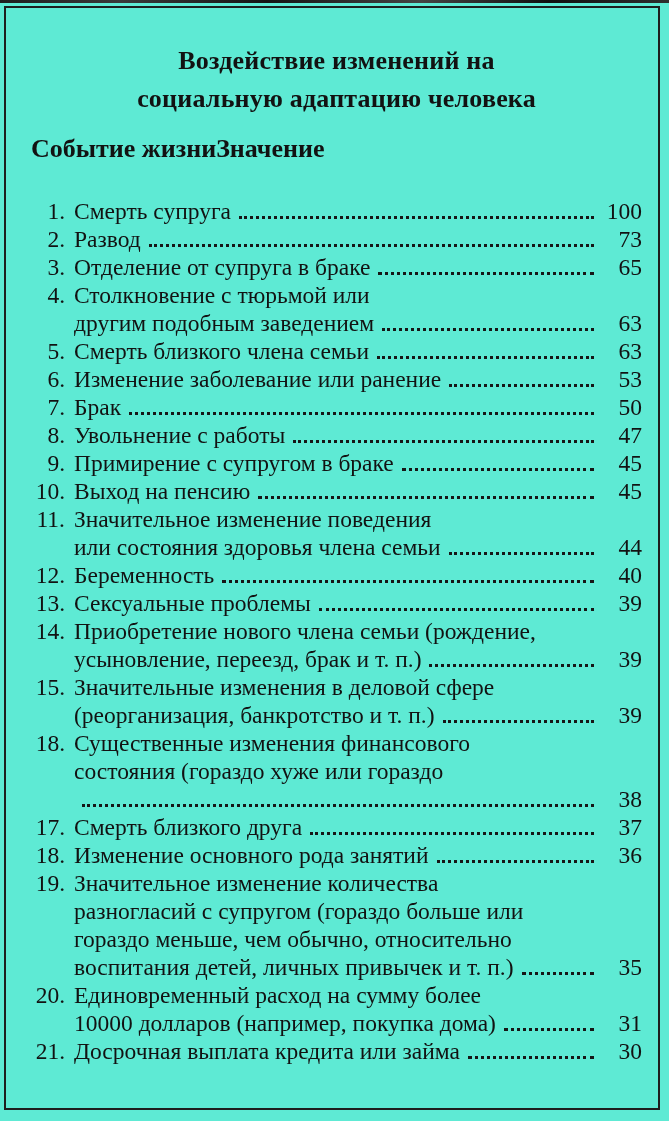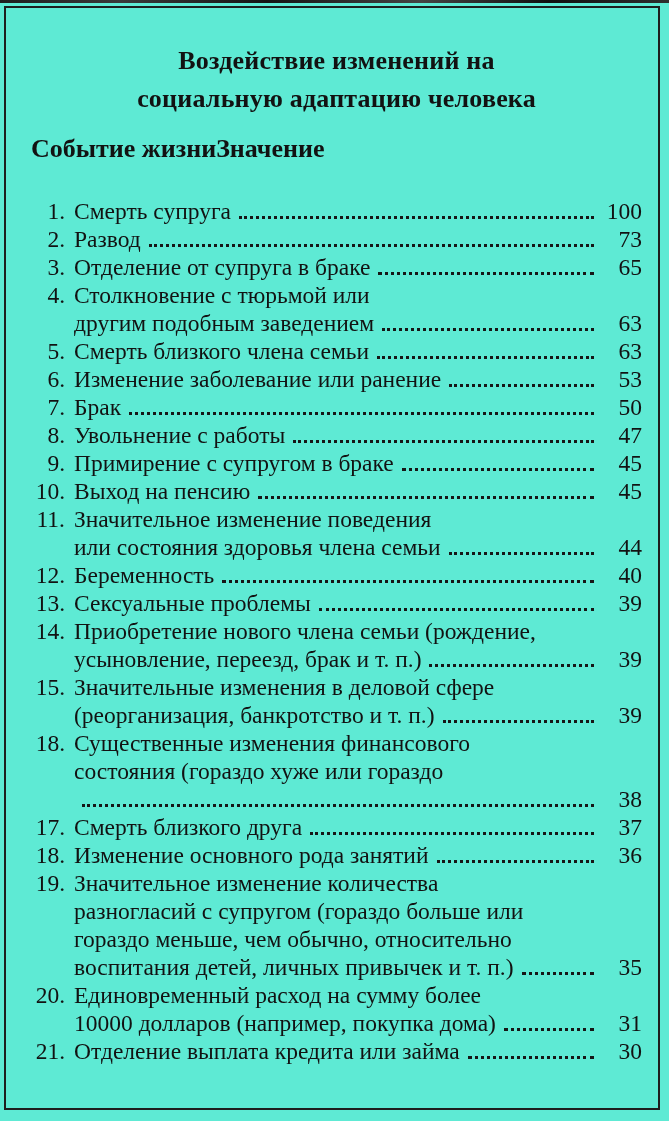--- a/index.html
+++ b/index.html
@@ -300,21 +300,21 @@
               <span class="txt">10000 долларов (например, покупка дома)</span>
               <span class="leader"></span>
               <span class="val">31</span>
             </div>
           </div>
         </div>
         <div class="item">
           <div class="num">21.</div>
           <div class="body">
             <div class="line last">
-              <span class="txt">Отделение выплата кредита или займа</span>
+              <span class="txt">Досрочная выплата кредита или займа</span>
               <span class="leader"></span>
               <span class="val">30</span>
             </div>
           </div>
         </div>
       </div>
   </div>
 </div>
 
 </body></html>

